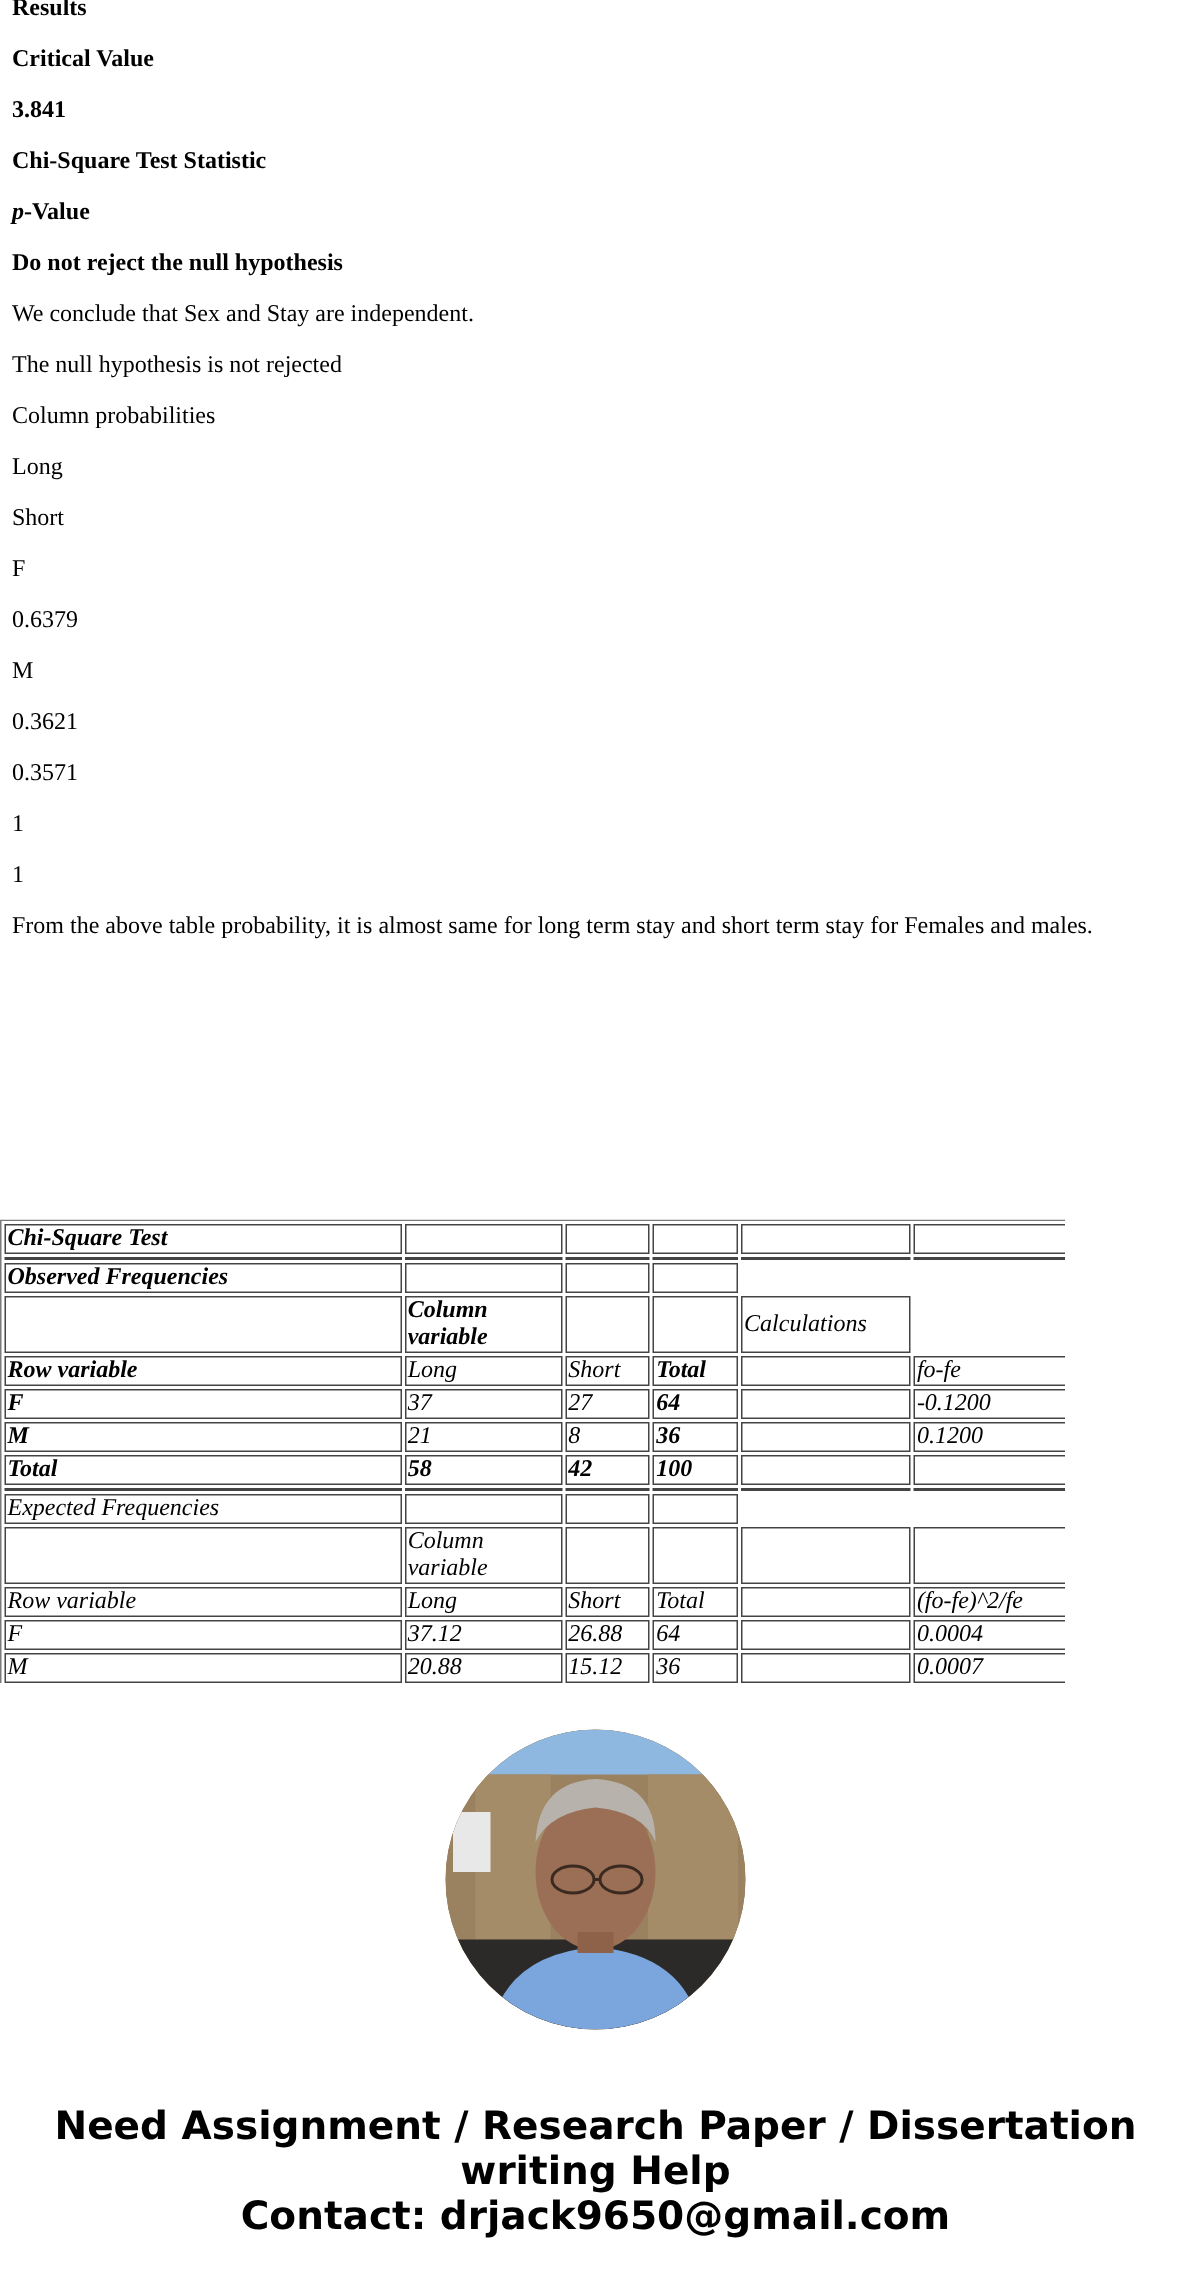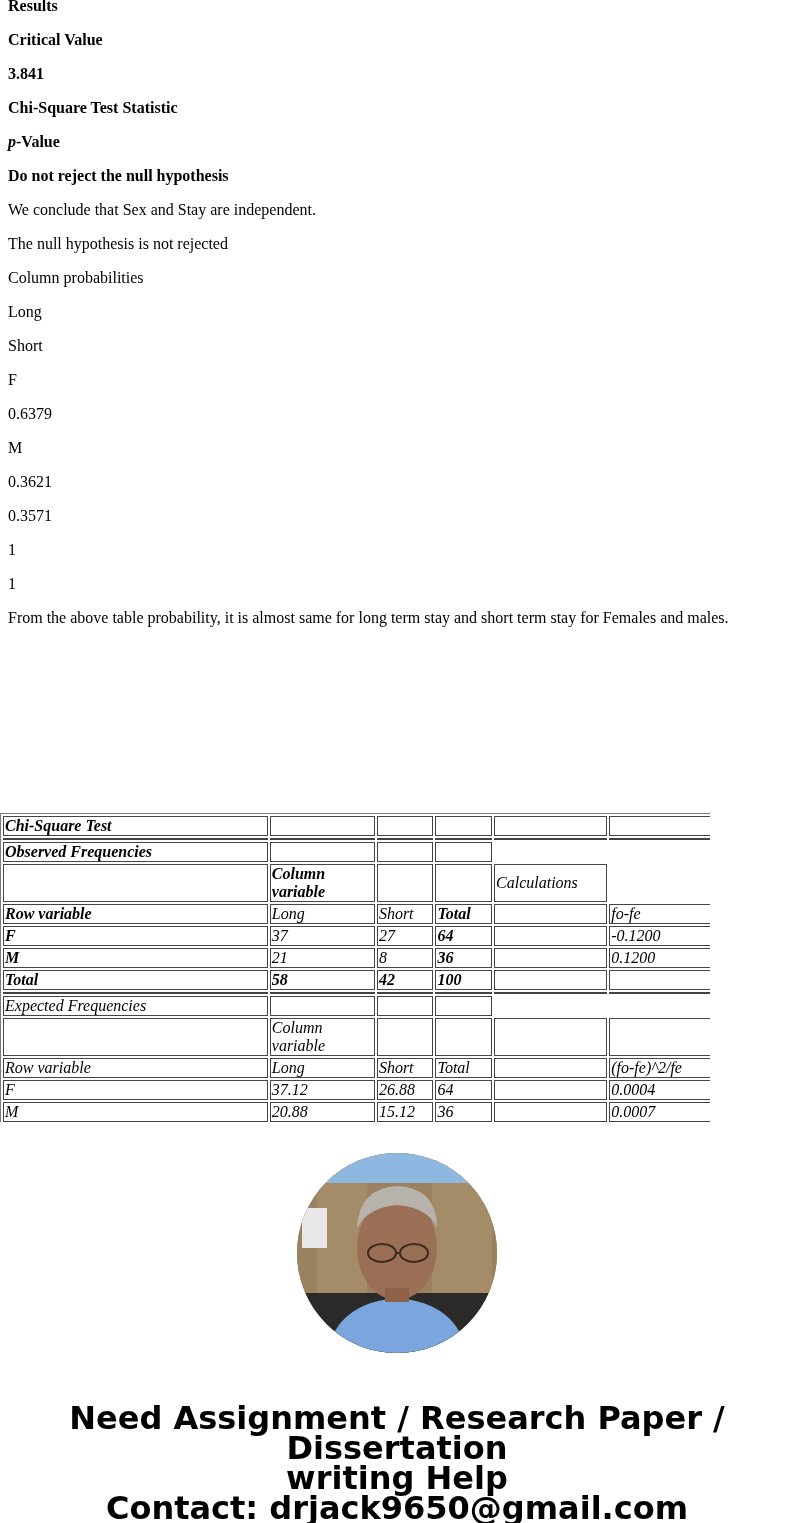--- a/index.html
+++ b/index.html
@@ -15,21 +15,21 @@
               font-family: "Liberation Serif", serif; font-size: 16px; }
   table.chi td { border: 1px solid #444; padding: 0 1px; height: 18px; line-height: 18px; vertical-align: middle; }
   table.chi td.empty-gap { border: none; }
   table.chi tr.tall td { height: 34px; }
   table.chi tr.sep td { height: 0; padding: 0; border: none; border-top: 2px solid #444; }
   td.bold { font-weight: bold; }
 
   .avatar { position: absolute; left: 297px; top: 1153px; width: 200px; height: 200px; border-radius: 50%;
             overflow: hidden; background: #8a7355; }
   .footer { position: absolute; left: 0; top: 1403px; width: 794px; text-align: center;
-            font-family: "DejaVu Sans", sans-serif; font-weight: bold; font-size: 32px; line-height: 30px; color: #000; }
+            font-family: "DejaVu Sans", sans-serif; font-weight: bold; font-size: 26px; line-height: 30px; color: #000; }
 </style>
 </head>
 <body>
 
 <div class="content">
   <p class="b">Results</p>
   <p class="b">Critical Value</p>
   <p class="b">3.841</p>
   <p class="b">Chi-Square Test Statistic</p>
   <p class="b"><span class="i">p</span><span>-Value</span></p>

